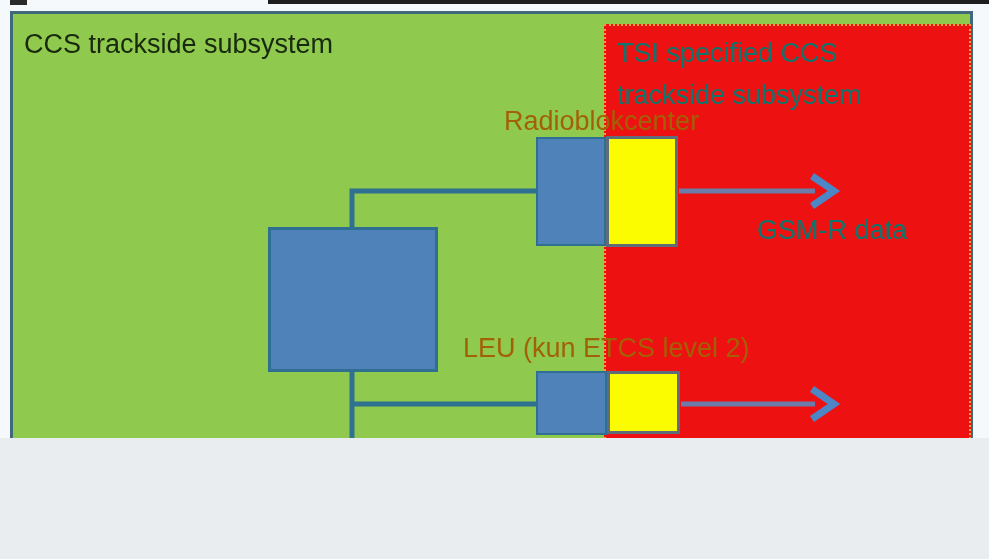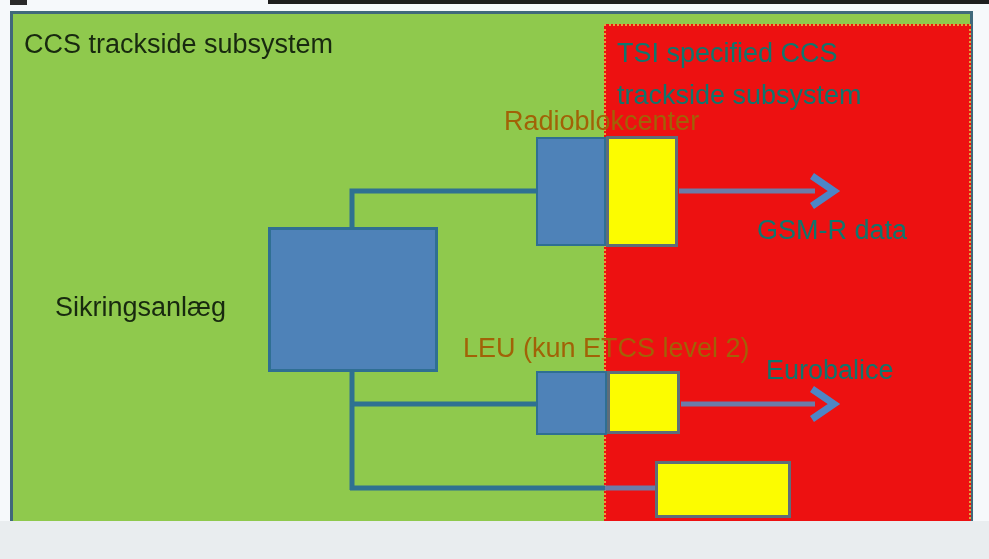--- a/index.html
+++ b/index.html
@@ -1,20 +1,20 @@
 <!DOCTYPE html>
 <html><head>
 <meta charset="utf-8">
 <title>Diagram</title>
 <style>
   html,body{margin:0;padding:0;}
   body{background:#e9edef;}
   .canvas{
     position:relative;
-    width:989px;height:521px;
+    width:989px;height:438px;
     background:#f6f9fb;
     overflow:hidden;
     font-family:"Liberation Sans", sans-serif;
   }
   
   .artifact-top{position:absolute;left:268px;top:0;width:721px;height:4px;background:#1e1e1e;}
   .artifact-corner{position:absolute;left:10px;top:0;width:17px;height:5px;background:#2a2a2a;}
 
   .outer-box{
     position:absolute;left:10px;top:11px;width:957px;height:526px;
@@ -71,22 +71,20 @@
 
   <div class="node yellow" style="left:655px;top:461px;width:136px;height:57px;"></div>
 
   <div class="lbl lbl-dark-green" style="left:24px;top:29px;">CCS trackside subsystem</div>
 
   <div class="lbl lbl-maroon tsi-title" style="left:617px;top:33px;">TSI specified CCS
 trackside subsystem</div>
 
   <div class="lbl lbl-black" style="left:504px;top:106px;">Radioblokcenter</div>
 
-  <div class="lbl lbl-dark-green" style="left:55px;top:292px;">Sikringsanlæg</div>
 
   <div class="lbl lbl-black" style="left:463px;top:333px;">LEU (kun ETCS level 2)</div>
 
   <div class="lbl lbl-maroon" style="left:757px;top:215px;">GSM-R data</div>
 
-  <div class="lbl lbl-maroon" style="left:766px;top:355px;">Eurobalice</div>
 
 
 </div>
 
 </body></html>

